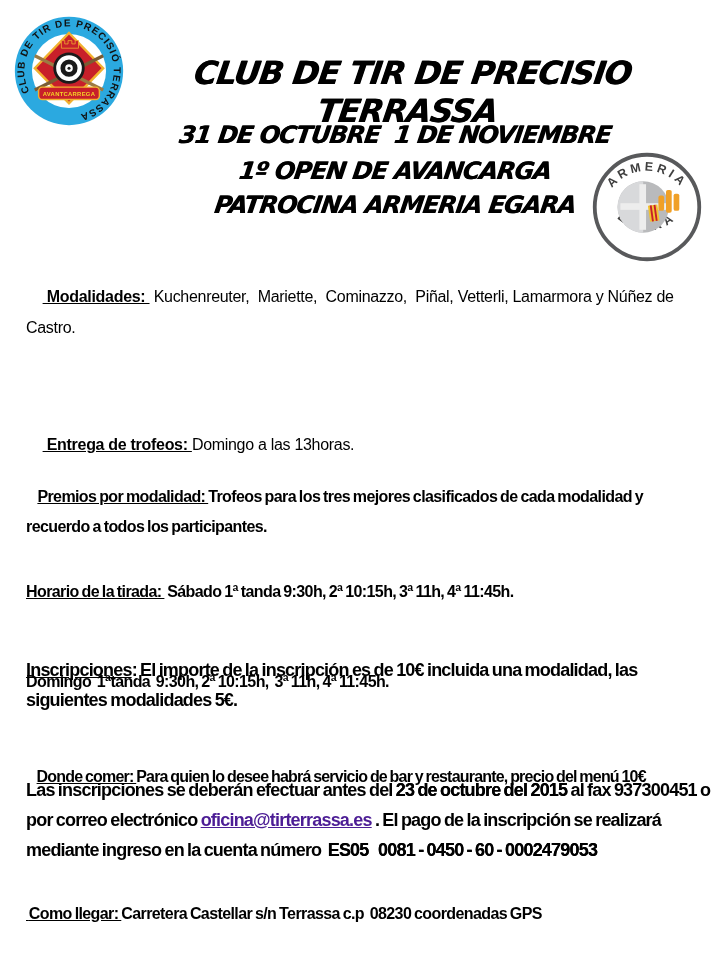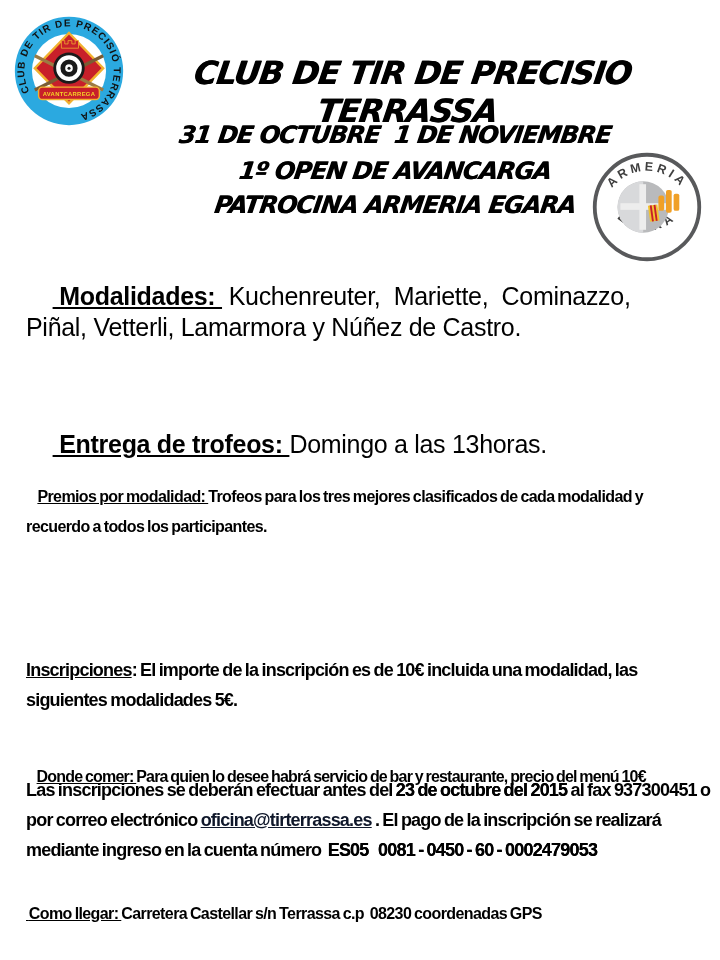--- a/index.html
+++ b/index.html
@@ -13,33 +13,33 @@
     position:absolute;text-align:center;white-space:pre-wrap;
     font-family:"DejaVu Sans",sans-serif;font-weight:bold;font-style:italic;
     transform:skewX(-8deg);letter-spacing:-1px;
     text-shadow:0.6px 0 0 currentColor;
   }
   .title{left:130px;width:560px;top:54px;font-size:32px;}
   .dateline{left:70px;width:650px;top:121px;font-size:24px;}
   .openline{left:70px;width:650px;top:157px;font-size:24px;}
   .sponsorline{left:70px;width:650px;top:191px;font-size:24px;}
   .sec{position:absolute;left:26px;width:666px;white-space:pre-wrap;}
-  .grpA{font-size:25px;line-height:31px;font-weight:400;letter-spacing:-0.3px;}
+  .grpA{font-size:16px;line-height:31px;font-weight:400;letter-spacing:-0.3px;}
   .grpB{font-size:16px;line-height:30px;font-weight:700;letter-spacing:-0.6px;word-spacing:-1px;}
   .h{font-weight:700;text-decoration:underline;}
   .sec-modalidades{top:250px;}
   .sec-clasificacion{top:326px;}
   .sec-trofeos{top:398px;}
   .sec-premios{top:452px;width:680px;}
   .sec-horario{top:517px;width:680px;}
   .sec-inscripciones{top:595px;width:692px;font-size:18px;letter-spacing:-0.8px;line-height:30px;}
   .sec-comer{top:732px;width:692px;letter-spacing:-0.8px;}
   .sec-llegar{top:839px;width:680px;}
   .xb{text-shadow:0 0 0.6px #000;}
-  a.email{color:#0f172a;font-weight:700;}
+  a.email{color:#4c1d95;font-weight:700;}
   svg text{font-family:"Liberation Sans",sans-serif;}
 </style>
 </head>
 <body>
 
 <div class="page">
 
   <svg class="abs" style="left:12px;top:14px;" width="114" height="114" viewBox="0 0 120 120">
     <circle cx="60" cy="60" r="57" fill="#2BA9E0"></circle>
     <circle cx="60" cy="60" r="39" fill="#ffffff"></circle>
@@ -95,20 +95,24 @@
 
 
   <div class="sec grpA sec-trofeos">
     <span class="h"> Entrega de trofeos: </span><span>Domingo a las 13horas.</span>
   </div>
 
   <div class="sec grpB sec-premios">
     <span class="h">Premios por modalidad: </span><span>Trofeos para los tres mejores clasificados de cada modalidad y recuerdo a todos los participantes.</span>
   </div>
 
+  <div class="sec grpB sec-horario">
+    <div><span class="h">Horario de la tirada: </span><span> Sábado 1ª tanda 9:30h, 2ª 10:15h, 3ª 11h, 4ª 11:45h.</span></div>
+    <div>Domingo  1ªtanda  9:30h, 2ª 10:15h,  3ª 11h, 4ª 11:45h.</div>
+  </div>
 
   <div class="sec grpB sec-inscripciones">
     <div><span class="h">Inscripciones</span><span>: El importe de la inscripción es de 10€ incluida una modalidad, las siguientes modalidades 5€.</span></div>
     <div><span>Las inscripciones se deberán efectuar antes del </span><span class="xb">23 de octubre del 2015</span><span> al fax 937300451 o por correo electrónico </span><a href="#" class="email">oficina@tirterrassa.es</a><span> . El pago de la inscripción se realizará mediante ingreso en la cuenta número  </span><span class="xb">ES05   0081 - 0450 - 60 - 0002479053</span></div>
   </div>
 
   <div class="sec grpB sec-comer">
     <span class="h">Donde comer: </span><span>Para quien lo desee habrá servicio de bar y restaurante, precio del menú 10€</span>
   </div>
 

